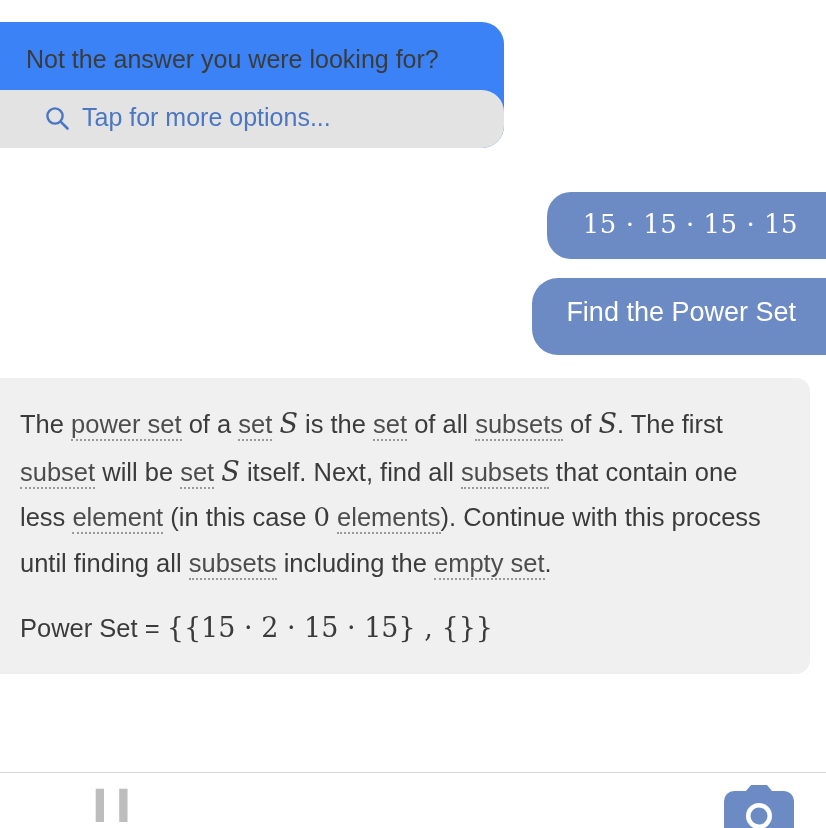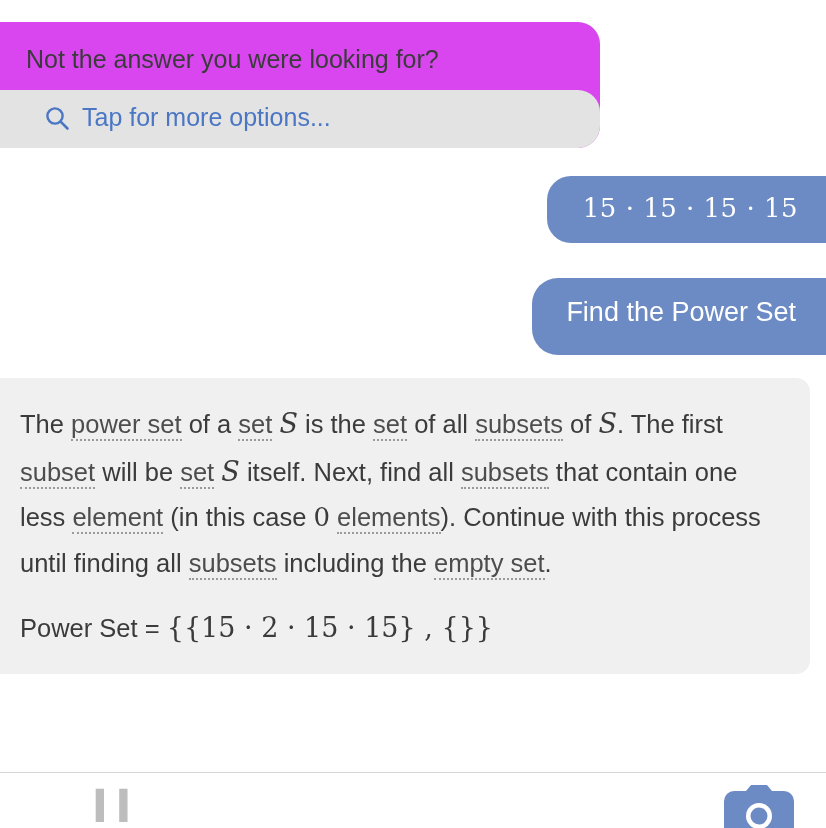--- a/index.html
+++ b/index.html
@@ -21,22 +21,22 @@
     width: 826px;
     height: 828px;
     box-sizing: border-box;
   }
 
   
   .prompt-block {
     position: absolute;
     left: 0;
     top: 22px;
-    width: 600px;
-    background: #d946ef;
+    width: 504px;
+    background: #3b82f6;
     border-radius: 0 22px 22px 0;
     padding: 0;
   }
   .prompt-line {
     font-size: 25px;
     line-height: 1.2;
     color: #3b3b3b;
     padding: 22px 24px 14px 26px;
   }
   .tap-row {
@@ -77,21 +77,21 @@
     font-size: 27px;
     line-height: 1.25;
     white-space: nowrap;
   }
   .bubble-blue.math {
     font-family: "DejaVu Serif", serif;
     font-size: 26px;
     letter-spacing: .5px;
     padding: 16px 28px 18px 36px;
   }
-  #user-row-1 { top: 176px; align-items: center; }
+  #user-row-1 { top: 192px; align-items: center; }
   #user-row-2 { top: 278px; }
   .bubble-blue.query {
     font-size: 27px;
     padding: 18px 30px 25px 34px;
     border-radius: 26px 0 0 26px;
   }
 
   
   .answer-block {
     position: absolute;

